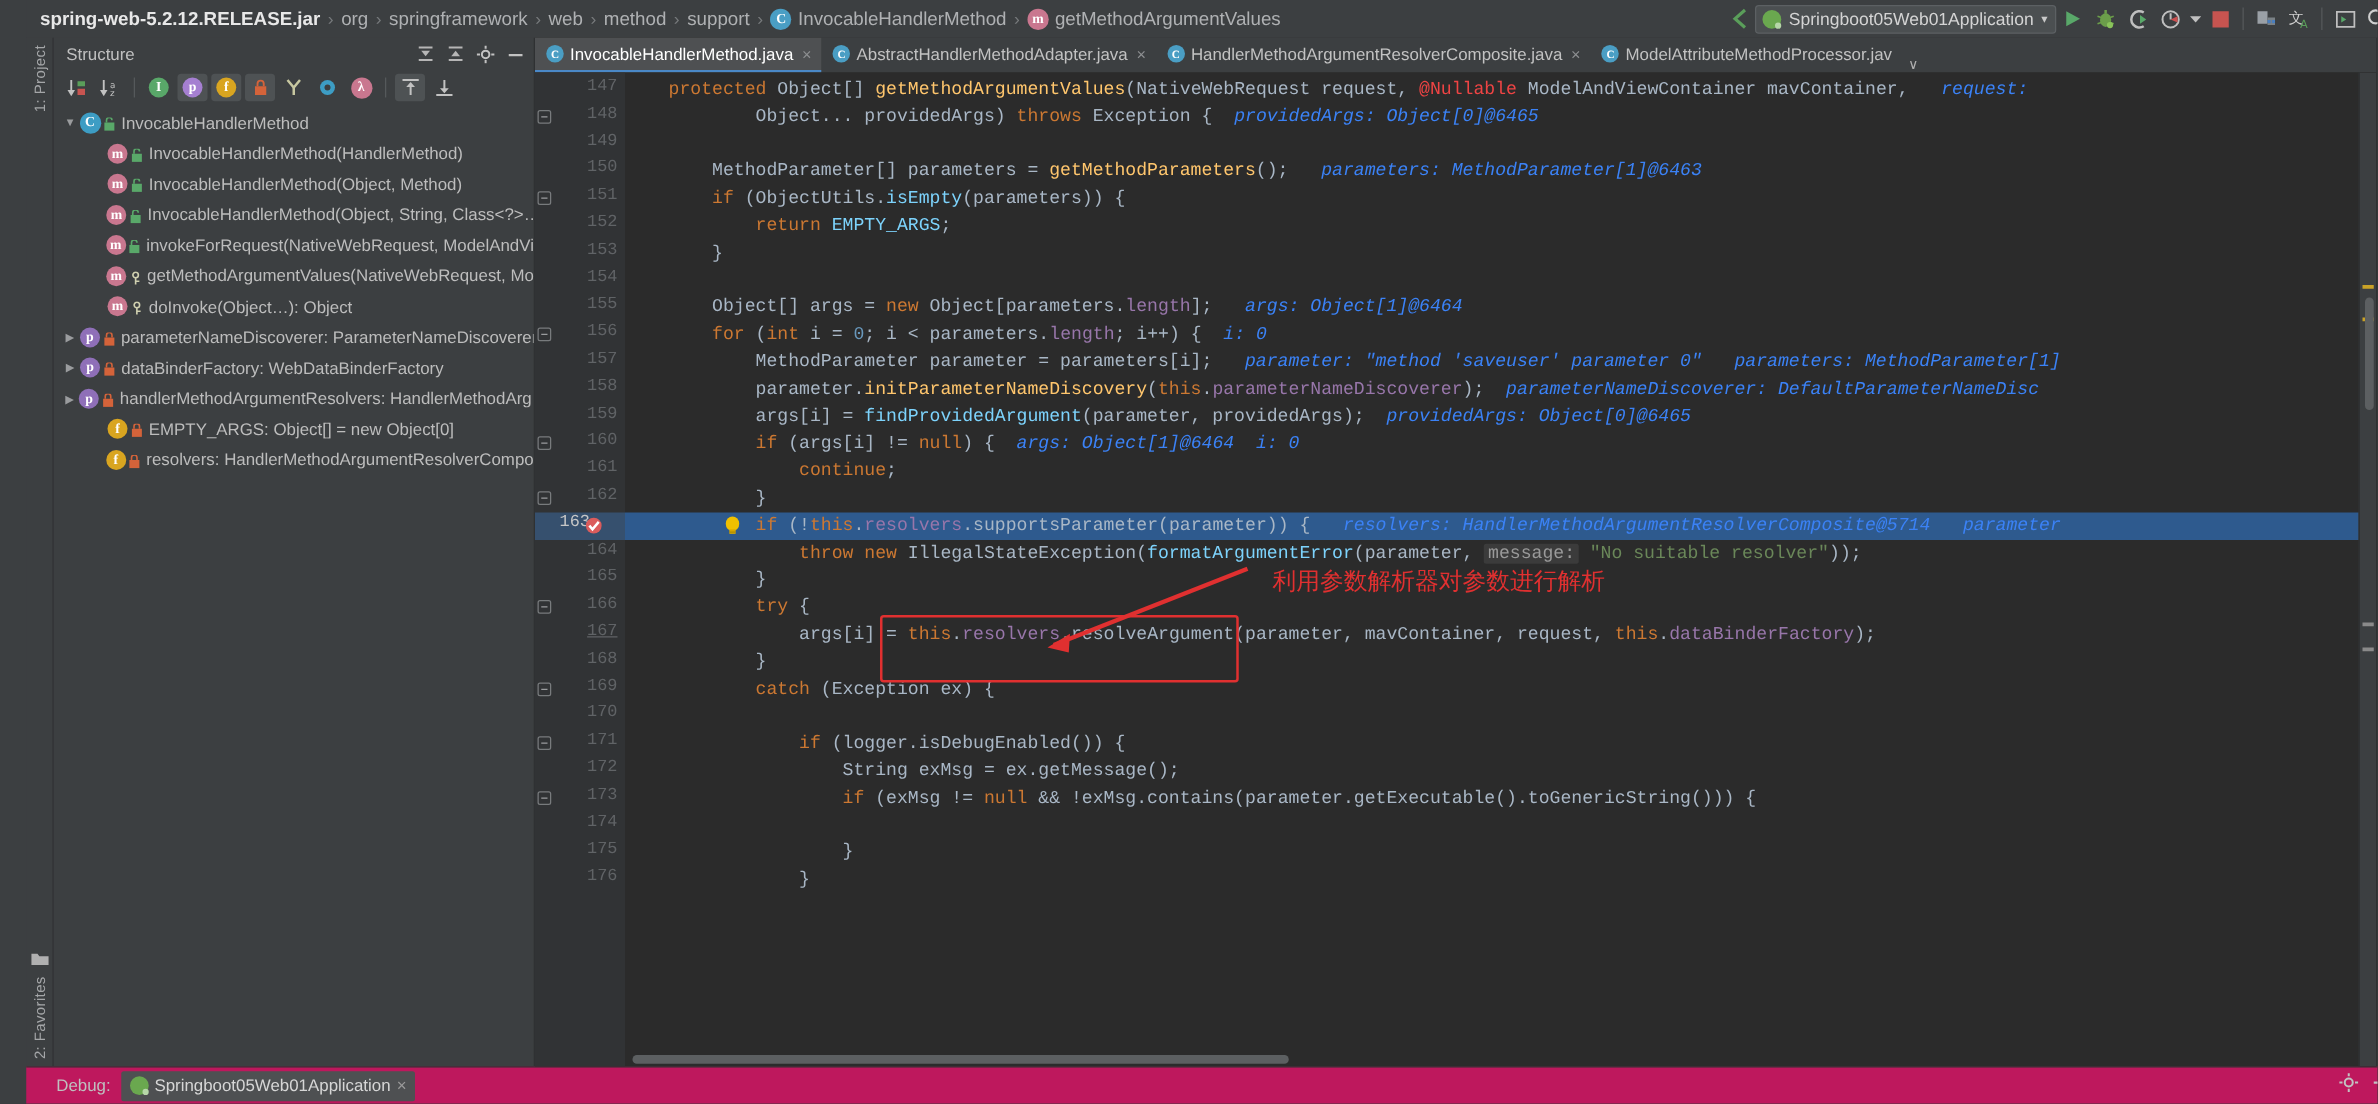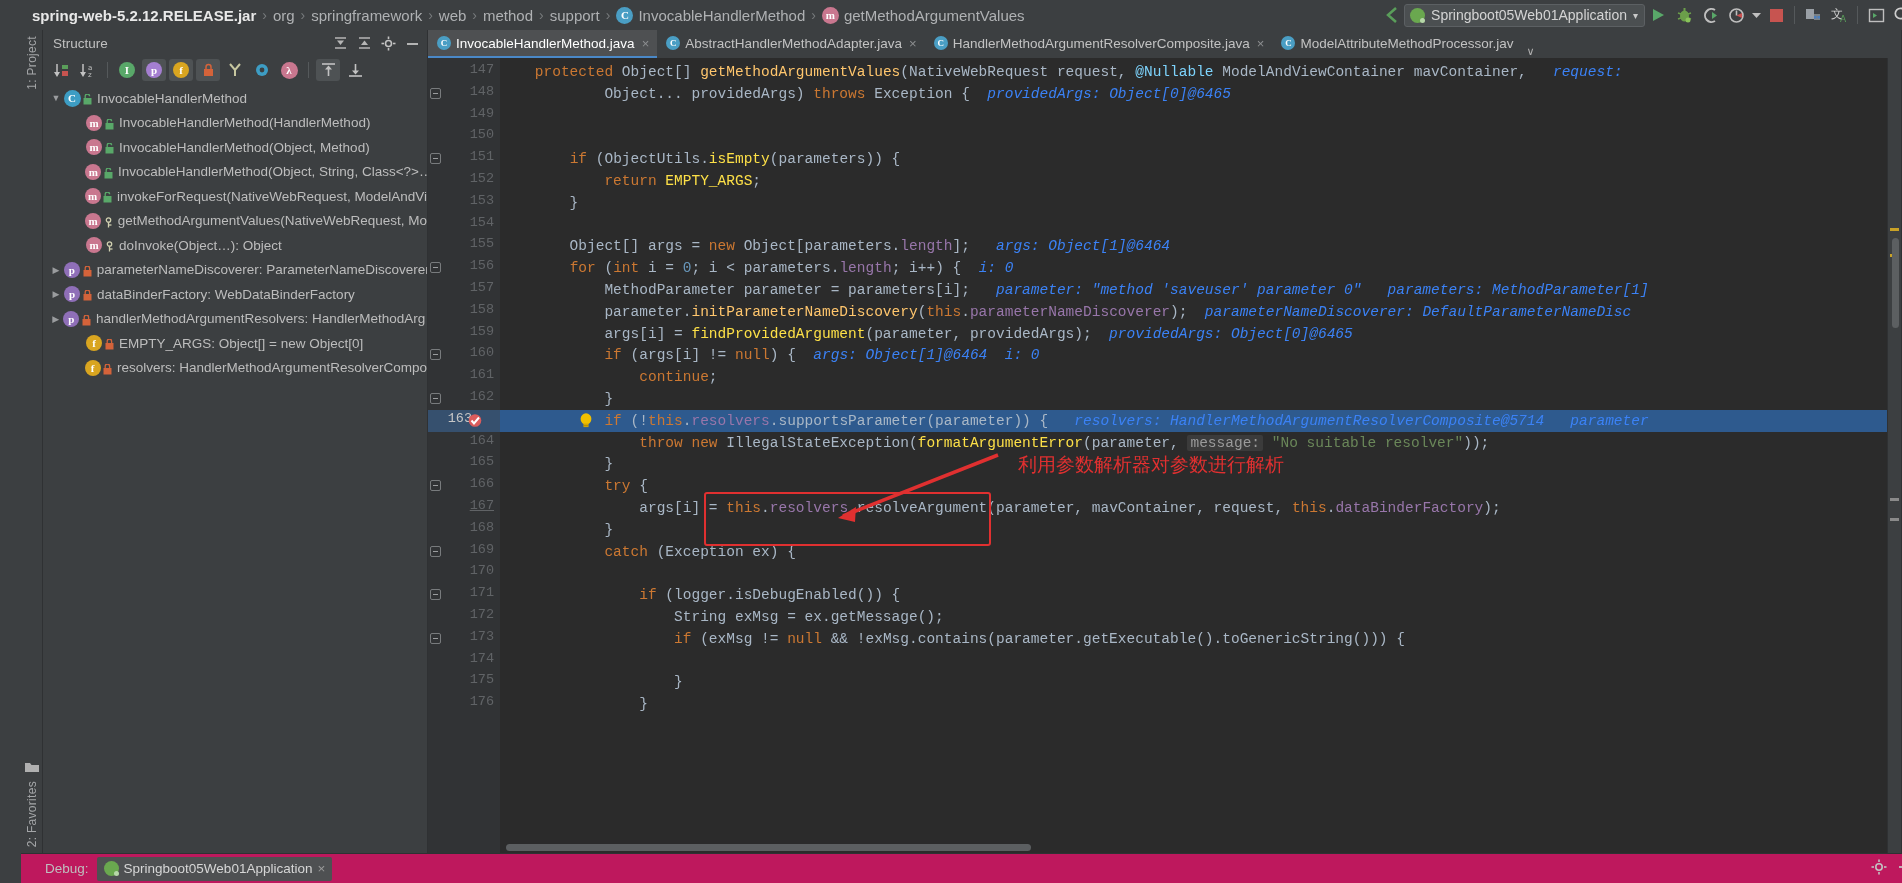--- a/index.html
+++ b/index.html
@@ -86,24 +86,24 @@
   .g-num{position:absolute;right:6px;font-size:13.5px;color:#606366;font-family:"Liberation Mono",monospace;}
   .fold{position:absolute;left:2px;width:11px;height:11px;border:1px solid #787b7d;border-radius:2px;}
   .fold::before{content:"";position:absolute;left:2px;top:4px;width:5px;height:1px;background:#9a9c9e;}
 
   .codearea{flex:1;position:relative;font-family:"Liberation Mono",monospace;font-size:14.5px;
             line-height:21.8px;color:#a9b7c6;overflow:hidden;}
   .cl{position:absolute;left:0;white-space:pre;}
   .hl-line{position:absolute;left:0;right:0;height:22px;background:#2e5a8e;}
 
   .kw{color:#cc7832;} .st{color:#6a8759;} .num{color:#6897bb;}
-  .fn{color:#ffc66d;} .fld{color:#9876aa;} .cm{color:#808080;} .ann{color:#7dd3fc;}
+  .fn{color:#ffc66d;} .fld{color:#9876aa;} .cm{color:#808080;} .ann{color:#ef4444;}
   .hint{color:#3b82f6;font-style:italic;}
   .hintbox{background:#3b3b3b;color:#9a9a9a;font-style:normal;padding:0 3px;border-radius:2px;}
-  .stat{color:#fde047;}
+  .stat{color:#7dd3fc;}
 
   
   .rightbar{width:14px;background:#3c3f41;flex:0 0 14px;position:relative;border-left:1px solid #2f3133;}
   .rmark{position:absolute;left:2px;width:9px;height:3px;}
 
   
   .anno-box{position:absolute;border:2.5px solid #e03030;border-radius:3px;pointer-events:none;}
   .anno-text{position:absolute;color:#e03030;font-size:19px;font-family:"DejaVu Sans",sans-serif;white-space:nowrap;}
 
   
@@ -562,20 +562,21 @@
             <div class="g-num" style="top: 636.2px;">176</div>
             <div style="position: absolute; left: 40px; top: 354.8px;"><svg width="15" height="15">
                 <circle cx="7" cy="7.5" r="6.3" fill="#db5c5c"></circle>
                 <path d="M3.5 7.5 L6 10.5 L11 4.5" stroke="#ffffff" stroke-width="2" fill="none"></path>
               </svg></div>
           </div>
         <div class="codearea" id="codearea">
             <div class="cl" style="top: 4px;"><span>    </span><span class="kw">protected </span><span>Object[] </span><span class="fn">getMethodArgumentValues</span><span>(NativeWebRequest request, </span><span class="ann">@Nullable </span><span>ModelAndViewContainer mavContainer,</span><span class="hint">   request:</span></div>
             <div class="cl" style="top: 25.8px;"><span>            Object... providedArgs) </span><span class="kw">throws </span><span>Exception {</span><span class="hint">  providedArgs: Object[0]@6465</span></div>
             <div class="cl" style="top: 47.6px;"></div>
+            <div class="cl" style="top: 69.4px;"><span>        MethodParameter[] parameters = </span><span class="fn">getMethodParameters</span><span>();</span><span class="hint">   parameters: MethodParameter[1]@6463</span></div>
             <div class="cl" style="top: 91.2px;"><span>        </span><span class="kw">if </span><span>(ObjectUtils.</span><span class="stat">isEmpty</span><span>(parameters)) {</span></div>
             <div class="cl" style="top: 113px;"><span>            </span><span class="kw">return </span><span class="stat">EMPTY_ARGS</span><span>;</span></div>
             <div class="cl" style="top: 134.8px;"><span>        }</span></div>
             <div class="cl" style="top: 156.6px;"></div>
             <div class="cl" style="top: 178.4px;"><span>        Object[] args = </span><span class="kw">new </span><span>Object[parameters.</span><span class="fld">length</span><span>];</span><span class="hint">   args: Object[1]@6464</span></div>
             <div class="cl" style="top: 200.2px;"><span>        </span><span class="kw">for </span><span>(</span><span class="kw">int </span><span>i = </span><span class="num">0</span><span>; i &lt; parameters.</span><span class="fld">length</span><span>; i++) {</span><span class="hint">  i: 0</span></div>
             <div class="cl" style="top: 222px;"><span>            MethodParameter parameter = parameters[i];</span><span class="hint">   parameter: "method 'saveuser' parameter 0"   parameters: MethodParameter[1]</span></div>
             <div class="cl" style="top: 243.8px;"><span>            parameter.</span><span class="fn">initParameterNameDiscovery</span><span>(</span><span class="kw">this</span><span>.</span><span class="fld">parameterNameDiscoverer</span><span>);</span><span class="hint">  parameterNameDiscoverer: DefaultParameterNameDisc</span></div>
             <div class="cl" style="top: 265.6px;"><span>            args[i] = </span><span class="stat">findProvidedArgument</span><span>(parameter, providedArgs);</span><span class="hint">  providedArgs: Object[0]@6465</span></div>
             <div class="cl" style="top: 287.4px;"><span>            </span><span class="kw">if </span><span>(args[i] != </span><span class="kw">null</span><span>) {</span><span class="hint">  args: Object[1]@6464  i: 0</span></div>

